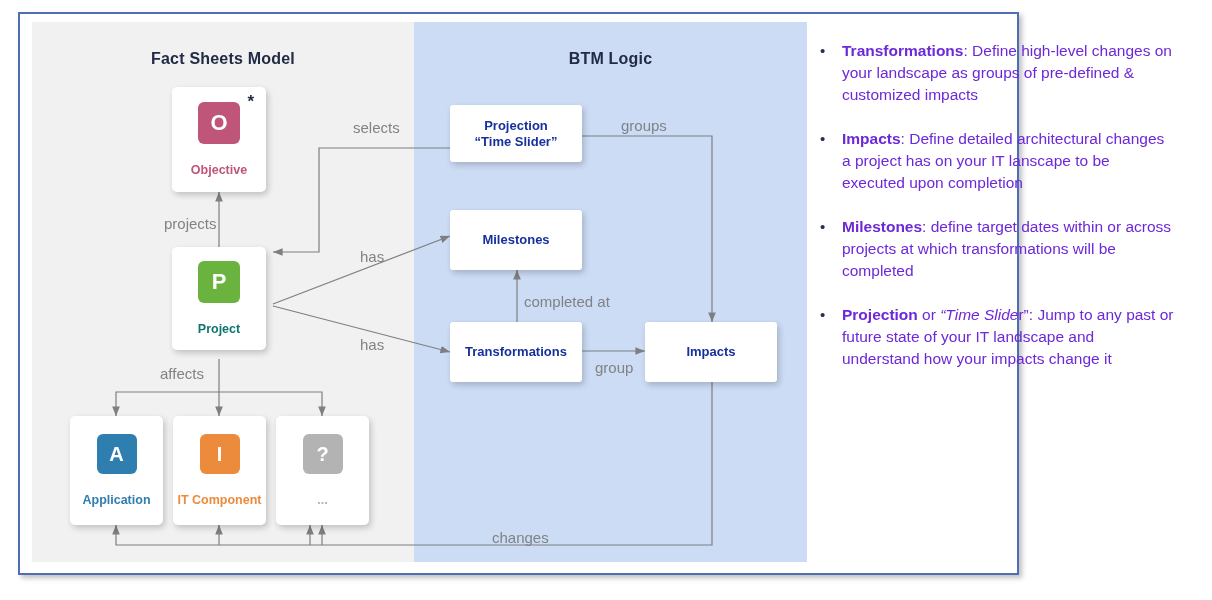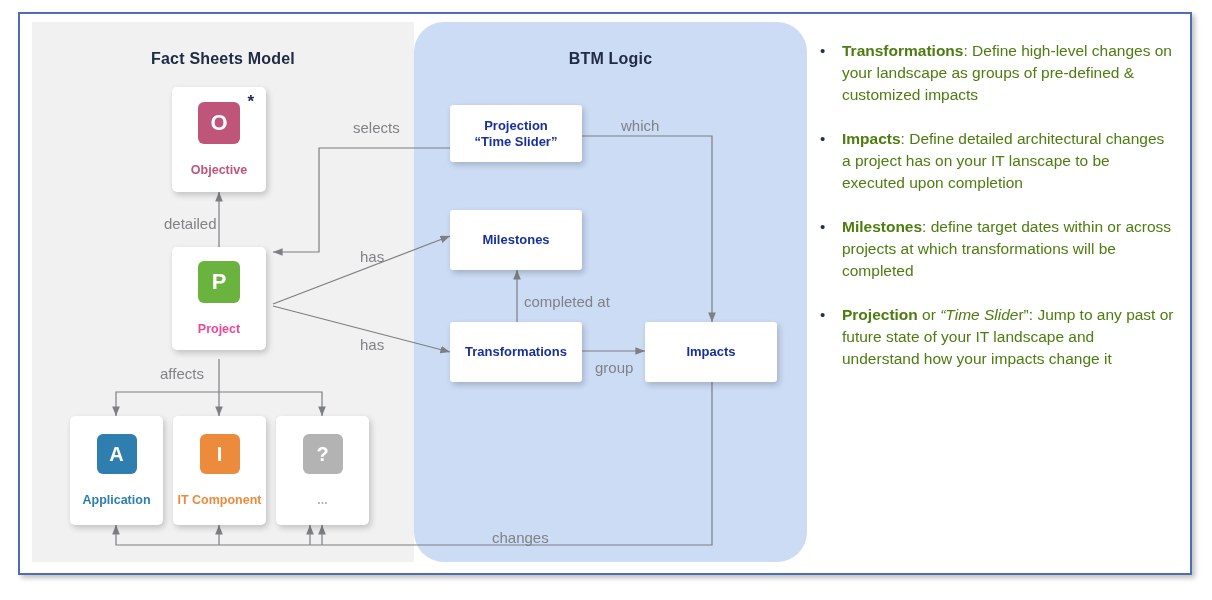--- a/index.html
+++ b/index.html
@@ -1,18 +1,18 @@
 <!DOCTYPE html>
 <html><head>
 <meta charset="utf-8">
 <style>
   html,body{margin:0;padding:0;background:#ffffff;}
   body{width:1212px;height:600px;font-family:"Liberation Sans",sans-serif;overflow:hidden;}
 
-  #slide{position:absolute;left:18px;top:12px;width:1174px;height:563px;
+  #slide{position:absolute;left:18px;top:12px;width:1001px;height:563px;
          border:2px solid #4f6db5;background:#ffffff;box-sizing:border-box;
          box-shadow:3px 3px 5px rgba(0,0,0,.25);}
 
   
   .panel{position:absolute;top:8px;height:540px;}
   #panel-fact{left:12px;width:382px;background:#f1f1f1;}
   #panel-btm{left:394px;width:393px;background:#ccdcf5;}
   .panel-title{position:absolute;top:28px;left:0;right:0;text-align:center;
                font-size:16px;font-weight:bold;color:#212b45;letter-spacing:.2px;}
 
@@ -37,33 +37,33 @@
   .bnode .t1{font-size:13px;font-weight:bold;color:#17309b;line-height:1.2;}
   .bnode .t2{font-size:13px;font-weight:bold;color:#17309b;line-height:1.2;}
 
   
   .elabel{position:absolute;font-size:15px;color:#808285;white-space:nowrap;}
 
   
   #bullets{position:absolute;left:800px;top:26px;width:355px;}
   .bullet{display:flex;margin-bottom:22px;}
   .bullet .dot{width:22px;flex:none;color:#243152;font-size:15px;line-height:1.42;}
-  .bullet .txt{font-size:15.5px;color:#4d7c0f;line-height:1.42;}
+  .bullet .txt{font-size:15.5px;color:#6d28d9;line-height:1.42;}
   .bullet b{font-weight:bold;}
   .bullet i{font-style:italic;}
 </style>
 </head>
 <body>
 
 <div id="slide">
 
   <div class="panel" id="panel-fact" style="background: rgb(241, 241, 241);">
     <div class="panel-title">Fact Sheets Model</div>
   </div>
-  <div class="panel" id="panel-btm" style="background: rgb(204, 220, 245); border-radius: 30px;">
+  <div class="panel" id="panel-btm" style="background: rgb(204, 220, 245);">
     <div class="panel-title">BTM Logic</div>
   </div>
 
   <svg id="lines" viewBox="0 0 1174 563">
     <defs>
       <marker id="ah" markerWidth="9" markerHeight="9" refX="8" refY="3.2" orient="auto">
         <path d="M0,0 L8,3.2 L0,6.4 z" fill="#7d7f82"></path>
       </marker>
     </defs>
     <g stroke="#7d7f82" stroke-width="1.2" fill="none" marker-end="url(#ah)">
@@ -98,21 +98,21 @@
   </svg>
 
   <div class="node tall" id="n-objective" style="left:152px;top:73px;width:94px;height:105px;">
     <span class="star">*</span>
     <div class="glyph" style="background: rgb(191, 85, 121);">O</div>
     <div class="node-label" style="color: rgb(191, 85, 121);">Objective</div>
   </div>
 
   <div class="node tall" id="n-project" style="left:152px;top:233px;width:94px;height:103px;">
     <div class="glyph" style="background: rgb(106, 179, 62);">P</div>
-    <div class="node-label" style="color: #ec4899;">Project</div>
+    <div class="node-label" style="color: #0f766e;">Project</div>
   </div>
 
   <div class="node tall" id="n-application" style="left:50px;top:402px;width:93px;height:109px;">
     <div class="glyph small" style="background: rgb(47, 126, 176);">A</div>
     <div class="node-label" style="color: rgb(47, 126, 176);">Application</div>
   </div>
 
   <div class="node tall" id="n-itcomponent" style="left:153px;top:402px;width:93px;height:109px;">
     <div class="glyph small" style="background: rgb(236, 139, 60);">I</div>
     <div class="node-label" style="color: rgb(236, 139, 60); text-align: center;">IT Component</div>
@@ -134,22 +134,22 @@
 
   <div class="bnode" id="n-transformations" style="left:430px;top:308px;width:132px;height:60px;">
     <div class="t1">Transformations</div>
   </div>
 
   <div class="bnode" id="n-impacts" style="left:625px;top:308px;width:132px;height:60px;">
     <div class="t1">Impacts</div>
   </div>
 
   <div class="elabel" style="left:333px;top:105px;">selects</div>
-  <div class="elabel" style="left:601px;top:103px;">which</div>
-  <div class="elabel" style="left:144px;top:201px;">detailed</div>
+  <div class="elabel" style="left:601px;top:103px;">groups</div>
+  <div class="elabel" style="left:144px;top:201px;">projects</div>
   <div class="elabel" style="left:340px;top:234px;">has</div>
   <div class="elabel" style="left:340px;top:322px;">has</div>
   <div class="elabel" style="left:504px;top:279px;">completed at</div>
   <div class="elabel" style="left:575px;top:345px;">group</div>
   <div class="elabel" style="left:140px;top:351px;">affects</div>
   <div class="elabel" style="left:472px;top:515px;">changes</div>
 
   <div id="bullets">
       <div class="bullet">
         <div class="dot">•</div>

